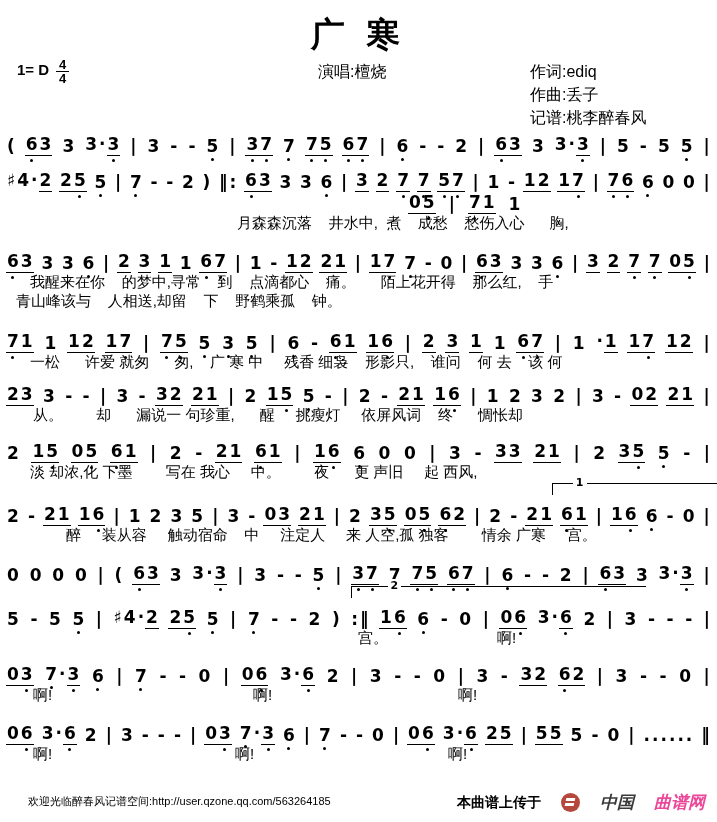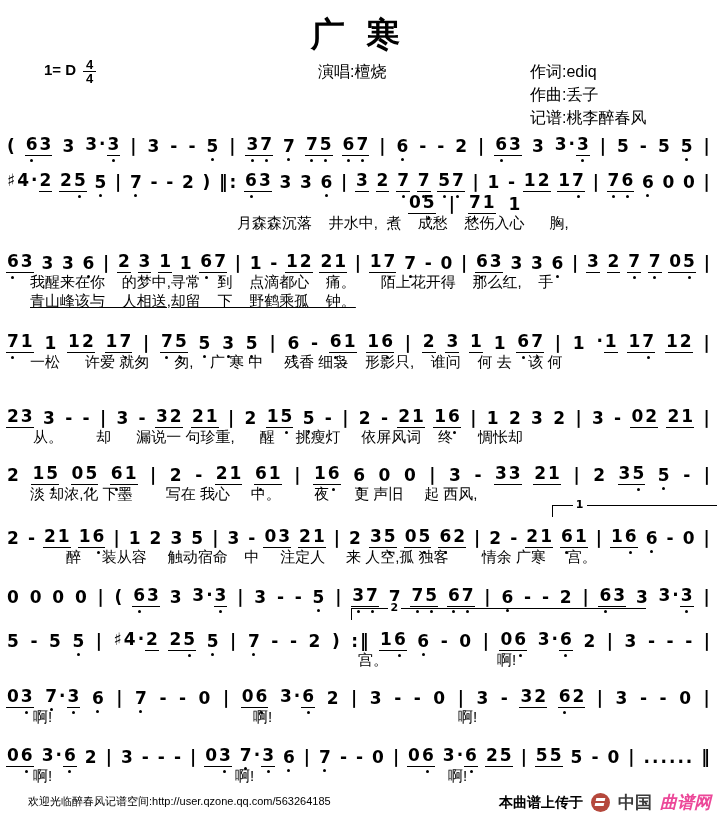--- a/index.html
+++ b/index.html
@@ -1,21 +1,21 @@
 <!DOCTYPE html>
 <html><head>
 <meta charset="utf-8">
 <style>
   html,body{margin:0;padding:0;background:#e8e8e8;}
   .sheet{width:717px;height:822px;margin:0 auto;background:#ffffff;position:relative;
          font-family:"Liberation Sans","DejaVu Sans",sans-serif;color:#000;overflow:hidden;}
   
   .title{position:absolute;top:12px;left:0;right:0;text-align:center;
          font-size:34px;font-weight:bold;letter-spacing:6px;margin:0;}
-  .keyrow{position:absolute;left:44px;top:58px;font-size:15px;font-weight:bold;}
+  .keyrow{position:absolute;left:17px;top:58px;font-size:15px;font-weight:bold;}
   .frac{display:inline-block;vertical-align:middle;text-align:center;margin-left:7px;line-height:1;}
   .frac i{display:block;font-style:normal;font-weight:bold;font-size:13px;padding:0 3px;}
   .frac i.num{border-bottom:1.5px solid #000;}
   .singer{position:absolute;left:318px;top:62px;font-size:16px;}
   .credits{position:absolute;left:530px;top:60px;font-size:16px;line-height:23px;}
   
   #score{position:absolute;left:0;top:126px;right:0;}
   .music-row{display:flex;justify-content:space-between;align-items:flex-end;
              padding:0 6px;height:30px;position:relative;
              font-family:"DejaVu Sans",sans-serif;font-size:17px;font-weight:bold;}
@@ -27,26 +27,26 @@
                  width:3px;height:3px;border-radius:50%;background:#000;}
   .beam{display:inline-block;border-bottom:1.6px solid #000;padding-bottom:1px;line-height:1.2;}
   .beam .n.down::after{bottom:-8px;}
   .volta{position:absolute;top:-13px;height:11px;border-top:1.5px solid #000;border-left:1.5px solid #000;}
   .volta span{position:absolute;top:-8px;left:12%;background:#fff;padding:0 3px;
               font-size:11px;font-weight:bold;}
   .lyric-row{position:relative;height:19px;font-size:15px;}
   .lyric-row .seg{position:absolute;top:0;white-space:pre;}
   
   .footer-left{position:absolute;left:28px;top:794px;font-size:11px;}
-  .footer-right{position:absolute;right:6px;top:791px;display:flex;align-items:center;gap:8px;}
+  .footer-right{position:absolute;right:12px;top:791px;display:flex;align-items:center;gap:20px;}
   .upload-label{font-size:14px;font-weight:bold;}
   .logoicon{width:19px;height:19px;border-radius:50%;position:relative;display:inline-block;}
   .logoicon::before{content:'';position:absolute;left:5px;top:5px;width:9px;height:3px;
                     background:#fff;box-shadow:0 5px 0 #fff;transform:skewX(-12deg);}
-  .logo-dark{font-size:17px;font-weight:bold;}
+  .logo-dark{font-size:17px;font-weight:bold;font-style:italic;}
   .logo-red{font-size:17px;font-weight:bold;font-style:italic;}
 </style>
 </head>
 <body>
 
 <div class="sheet">
 
   <h1 class="title">广 寒</h1>
 
   <div class="keyrow">
@@ -166,21 +166,21 @@
         <span class="tok"><span class="beam"><span class="n">2</span></span></span>
         <span class="tok"><span class="beam"><span class="n down">7</span></span></span>
         <span class="tok"><span class="beam"><span class="n down">7</span></span></span>
         <span class="tok"><span class="beam"><span class="n">0</span><span class="n down">5</span></span></span>
         <span class="tok"><span class="n">|</span></span>
       </div>
       <div class="lyric-row">
         <span class="seg" style="left: 30px;">我醒来在你    的梦中,寻常    到    点滴都心    痛。      陌上花开得    那么红,    手</span>
       </div>
       <div class="lyric-row">
-        <span class="seg" style="left: 30px; text-decoration: underline;">青山峰该与    人相送,却留    下    野鹤乘孤    钟。</span>
+        <span class="seg" style="left: 16px;">青山峰该与    人相送,却留    下    野鹤乘孤    钟。</span>
       </div>
       <div class="music-row" style="margin-top: 12px;">
         <span class="tok"><span class="beam"><span class="n down">7</span><span class="n">1</span></span></span>
         <span class="tok"><span class="n">1</span></span>
         <span class="tok"><span class="beam"><span class="n">1</span><span class="n">2</span></span></span>
         <span class="tok"><span class="beam"><span class="n">1</span><span class="n down">7</span></span></span>
         <span class="tok"><span class="n">|</span></span>
         <span class="tok"><span class="beam"><span class="n down">7</span><span class="n down">5</span></span></span>
         <span class="tok"><span class="n down">5</span></span>
         <span class="tok"><span class="n down">3</span></span>
@@ -199,21 +199,21 @@
         <span class="tok"><span class="n">|</span></span>
         <span class="tok"><span class="n">1</span></span>
         <span class="tok"><span class="n">·</span><span class="beam"><span class="n">1</span></span></span>
         <span class="tok"><span class="beam"><span class="n">1</span><span class="n down">7</span></span></span>
         <span class="tok"><span class="beam"><span class="n">1</span><span class="n">2</span></span></span>
         <span class="tok"><span class="n">|</span></span>
       </div>
       <div class="lyric-row">
         <span class="seg" style="left: 30px;">一松      许爱 就匆      匆,    广 寒 中     残香 细袅    形影只,    谁问    何 去    该 何</span>
       </div>
-      <div class="music-row" style="margin-top: 26px;">
+      <div class="music-row" style="margin-top: 4px;">
         <span class="tok"><span class="beam"><span class="n">2</span><span class="n">3</span></span></span>
         <span class="tok"><span class="n">3</span></span>
         <span class="tok"><span class="n">-</span></span>
         <span class="tok"><span class="n">-</span></span>
         <span class="tok"><span class="n">|</span></span>
         <span class="tok"><span class="n">3</span></span>
         <span class="tok"><span class="n">-</span></span>
         <span class="tok"><span class="beam"><span class="n">3</span><span class="n">2</span></span></span>
         <span class="tok"><span class="beam"><span class="n">2</span><span class="n">1</span></span></span>
         <span class="tok"><span class="n">|</span></span>

